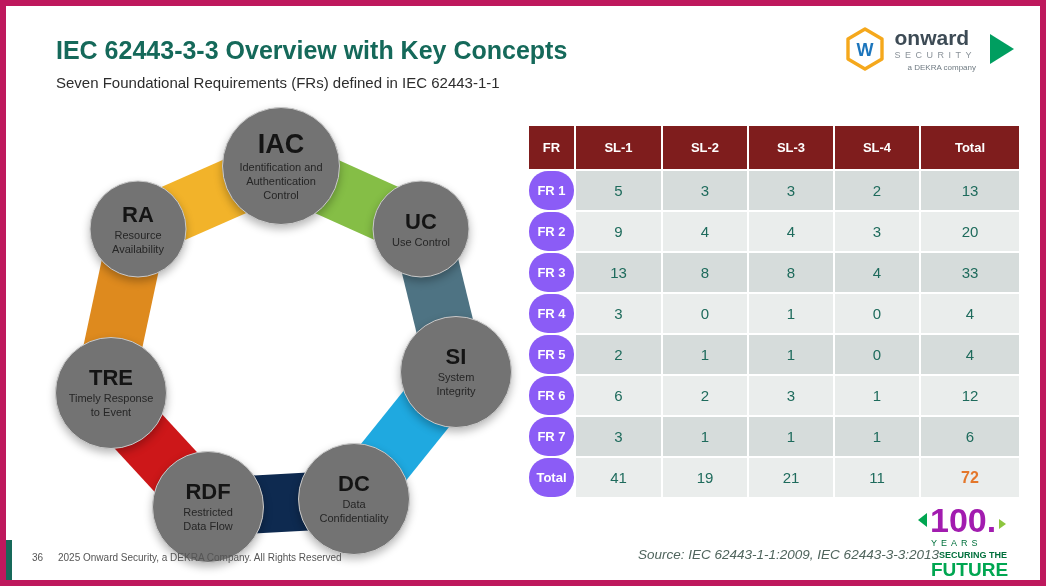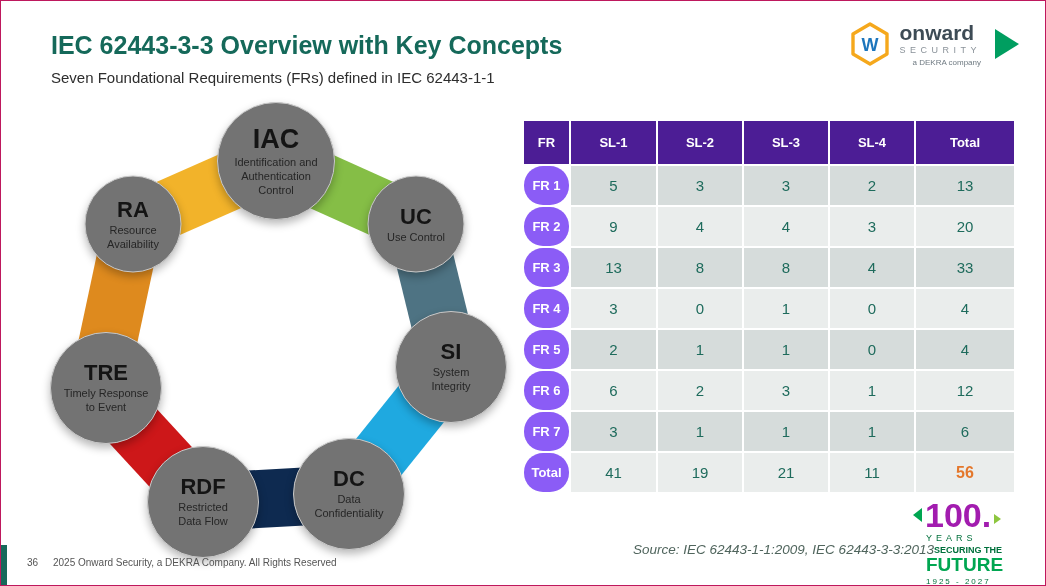--- a/index.html
+++ b/index.html
@@ -1,18 +1,18 @@
 <!DOCTYPE html>
 <html><head>
 <meta charset="utf-8">
 <style>
   * { margin:0; padding:0; box-sizing:border-box; }
   body { font-family:"Liberation Sans", sans-serif; background:#e9e9e9; }
   .slide { position:relative; width:1046px; height:586px; background:#fff;
-           border:1px solid #be185d; overflow:hidden; margin:0 auto; }
+           border:6px solid #be185d; overflow:hidden; margin:0 auto; }
 
   .page-title { position:absolute; left:50px; top:30px; font-size:25px;
                 font-weight:bold; color:#15695A; }
   .page-subtitle { position:absolute; left:50px; top:68px; font-size:15px; color:#2d2d2d; }
 
   
   .brand { position:absolute; top:20px; right:24px; display:flex; align-items:center; gap:12px; }
   .logo-wrap { display:flex; align-items:center; gap:8px; }
   .logo-text { display:flex; flex-direction:column; }
   .logo-name { font-size:21px; font-weight:bold; color:#3D4B55; line-height:1; }
@@ -40,21 +40,21 @@
   .n-tre { left:75px;  top:287px; width:112px; height:112px; }
   .n-tre .node-label { max-width:94px; }
   .n-ra  { left:102px; top:123px; width:97px;  height:97px; }
   .n-ra .node-label { max-width:70px; }
 
   
   .fr-table { position:absolute; left:523px; top:120px; display:grid;
               grid-template-columns:45px 85px 84px 84px 84px 98px; gap:2px; background:#fff; }
   .cell { display:flex; align-items:center; justify-content:center; height:39px;
           font-size:15px; color:#1E6B5C; }
-  .th  { background:#4c1d95; color:#fff; font-weight:bold; font-size:13px; height:43px; }
+  .th  { background:#7f1d1d; color:#fff; font-weight:bold; font-size:13px; height:43px; }
   .frc { background:#8b5cf6; color:#fff; font-weight:bold; font-size:13px;border-radius:19px; }
   .rd  { background:#D6DCDB; }
   .rl  { background:#EAEDEC; }
   .grand { color:#E4772B; font-weight:bold; font-size:16px; }
 
   
   .edge-bar { position:absolute; left:0; bottom:0; width:6px; height:40px; background:#17695A; }
   .footer-page { position:absolute; left:26px; bottom:17px; font-size:10px; color:#555; }
   .footer-copy { position:absolute; left:52px; bottom:17px; font-size:10px; color:#555; }
   .footer-source { position:absolute; left:632px; top:541px; font-size:13.5px;
@@ -194,21 +194,21 @@
     <div class="cell rd">1</div>
     <div class="cell rd">1</div>
     <div class="cell rd">1</div>
     <div class="cell rd">6</div>
 
     <div class="cell frc">Total</div>
     <div class="cell rl">41</div>
     <div class="cell rl">19</div>
     <div class="cell rl">21</div>
     <div class="cell rl">11</div>
-    <div class="cell rl grand">56</div>
+    <div class="cell rl grand">72</div>
   </div>
 
   <div class="edge-bar"></div>
   <div class="footer-page">36</div>
   <div class="footer-copy">2025 Onward Security, a DEKRA Company. All Rights Reserved</div>
   <div class="footer-source">Source: IEC 62443-1-1:2009, IEC 62443-3-3:2013</div>
 
   <div class="century">
     <div class="c-100-row">
       <span class="c-chev"></span>

